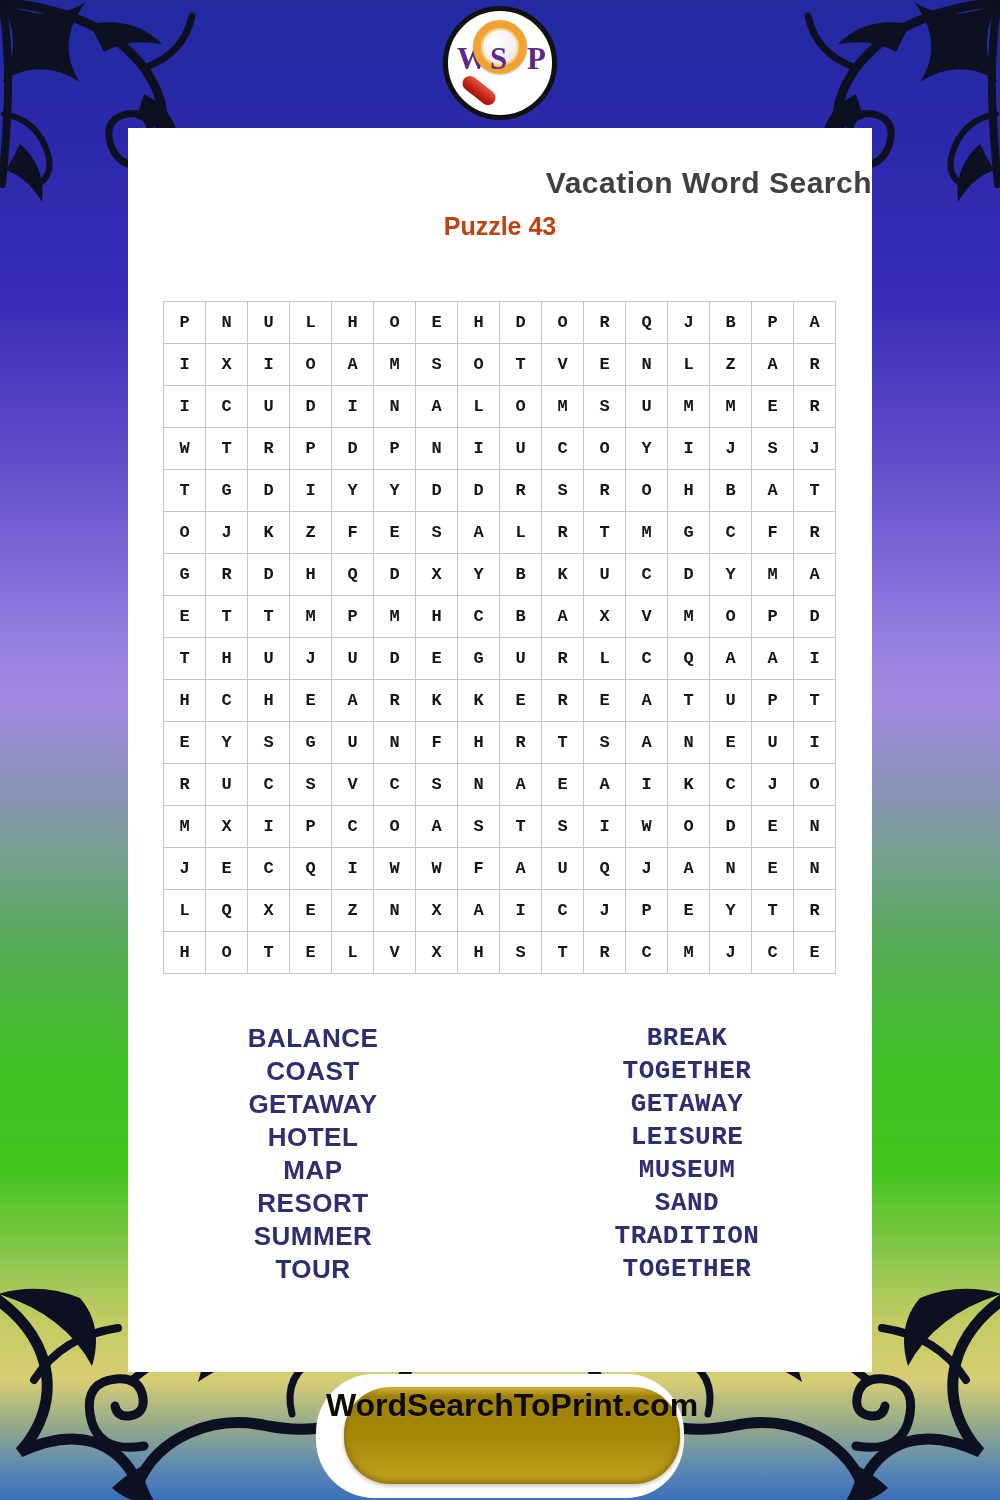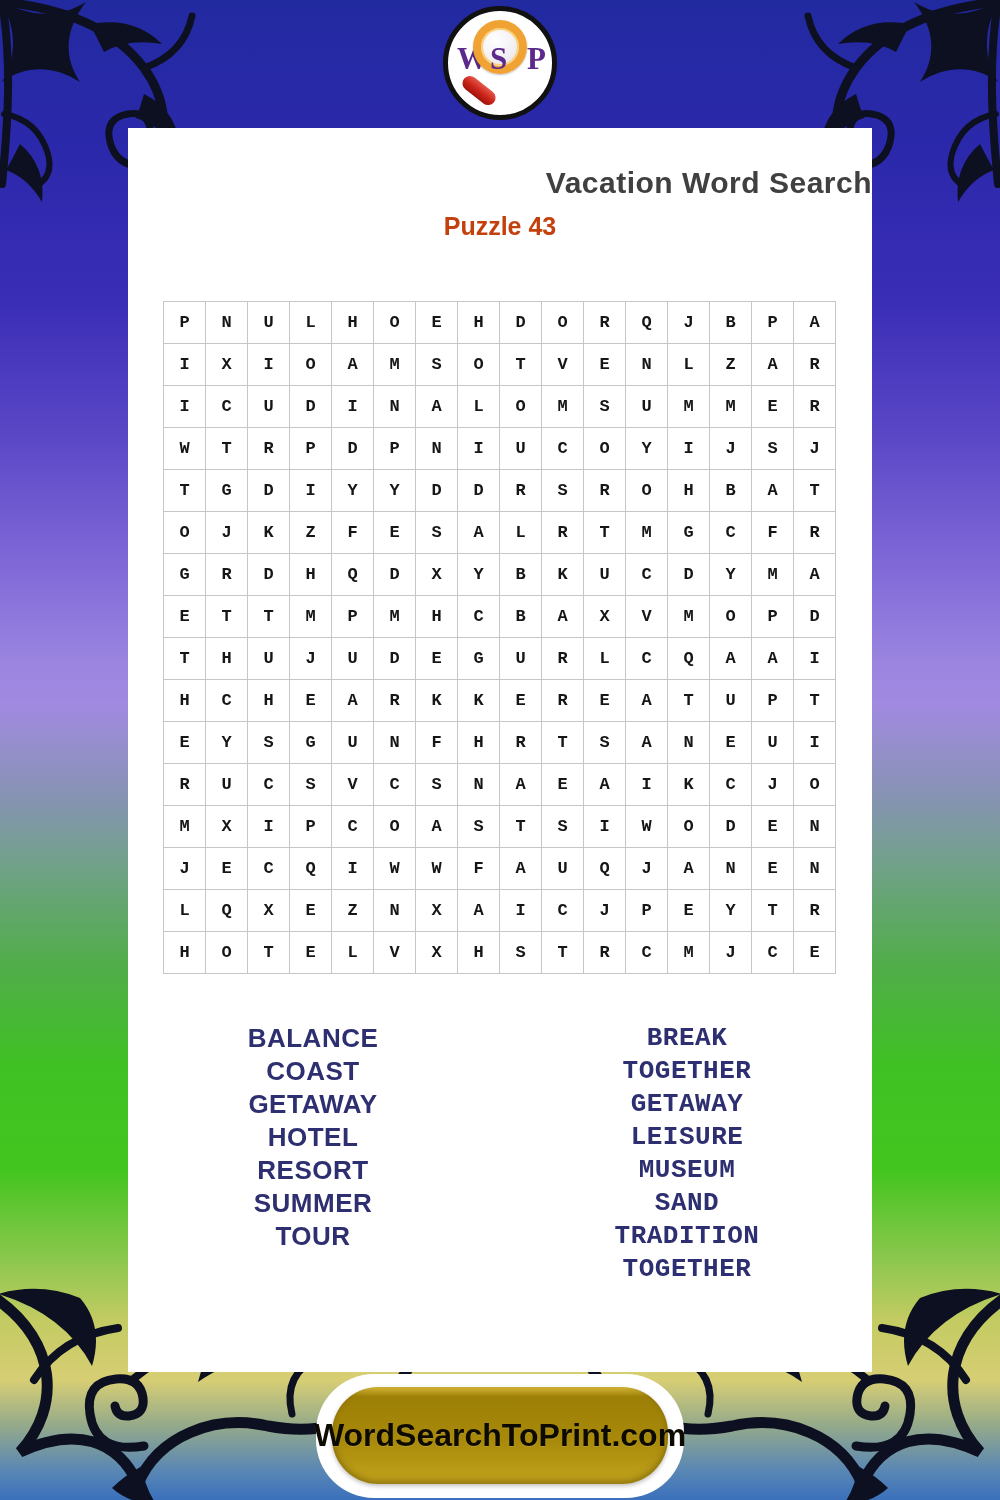--- a/index.html
+++ b/index.html
@@ -57,24 +57,24 @@
 
   
   .wordcol{position:absolute;top:894px;width:330px;display:flex;flex-direction:column;}
   .wordcol-left{left:20px;} .wordcol-right{left:394px;font-family:Liberation Mono, monospace;}
   .word{height:33px;line-height:33px;text-align:center;
         font-size:26px;font-weight:700;color:#2e2f70;letter-spacing:.5px;}
 
   
   .footer-blob{position:absolute;left:316px;top:1374px;width:368px;height:124px;
         background:#ffffff;border-radius:58px;z-index:3;}
-  .site-btn{position:absolute;left:16px;top:13px;width:336px;height:97px;border-radius:46px;
+  .site-btn{position:absolute;left:28px;top:13px;width:336px;height:97px;border-radius:46px;
         background:linear-gradient(180deg,#d9b93a 0%, #9c7f06 10%, #a8890a 55%, #c3a41d 100%);
         box-shadow:inset 0 -3px 6px rgba(90,70,0,.5), 0 2px 4px rgba(0,0,0,.25);
-        display:flex;align-items:center;justify-content:center;cursor:pointer;}
+        display:flex;align-items:flex-start;justify-content:center;cursor:pointer;}
   .site-btn span{font-size:32px;font-weight:700;color:#0d0a00;
         text-shadow:0 1px 1px rgba(255,255,255,.15);}
 </style>
 </head>
 <body>
 
 <div class="bg"></div>
 
 <svg width="0" height="0" style="position:absolute">
   <symbol id="corner-flourish" viewBox="0 0 230 230">
@@ -403,20 +403,21 @@
       <div class="cell">J</div>
       <div class="cell">C</div>
       <div class="cell">E</div>
     </div>
 
   <div class="wordcol wordcol-left">
       <div class="word">BALANCE</div>
       <div class="word">COAST</div>
       <div class="word">GETAWAY</div>
       <div class="word">HOTEL</div>
+      <div class="word">MAP</div>
       <div class="word">RESORT</div>
       <div class="word">SUMMER</div>
       <div class="word">TOUR</div>
     </div>
   <div class="wordcol wordcol-right">
       <div class="word">BREAK</div>
       <div class="word">TOGETHER</div>
       <div class="word">GETAWAY</div>
       <div class="word">LEISURE</div>
       <div class="word">MUSEUM</div>

